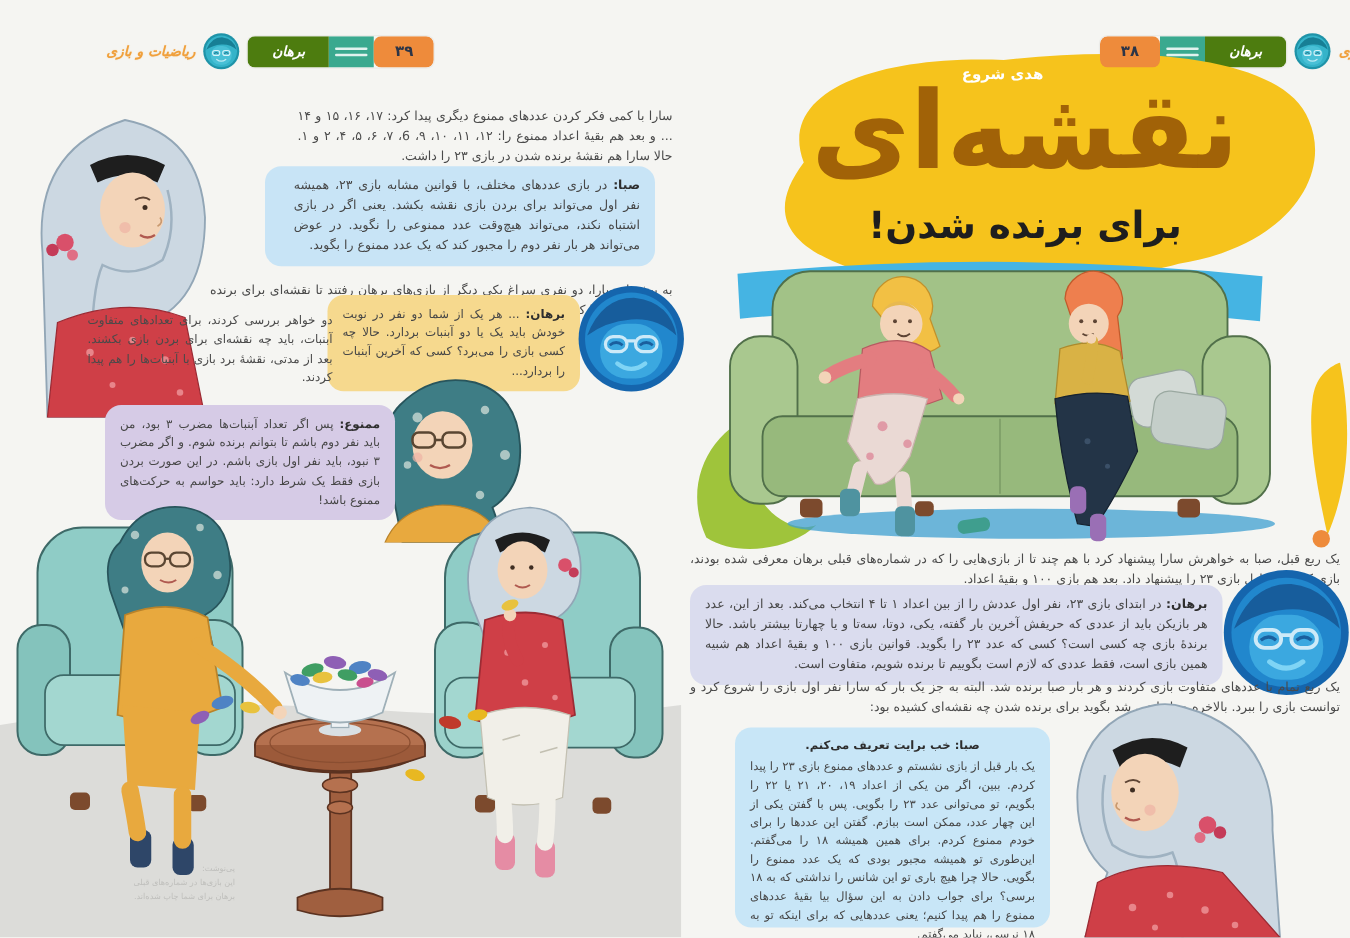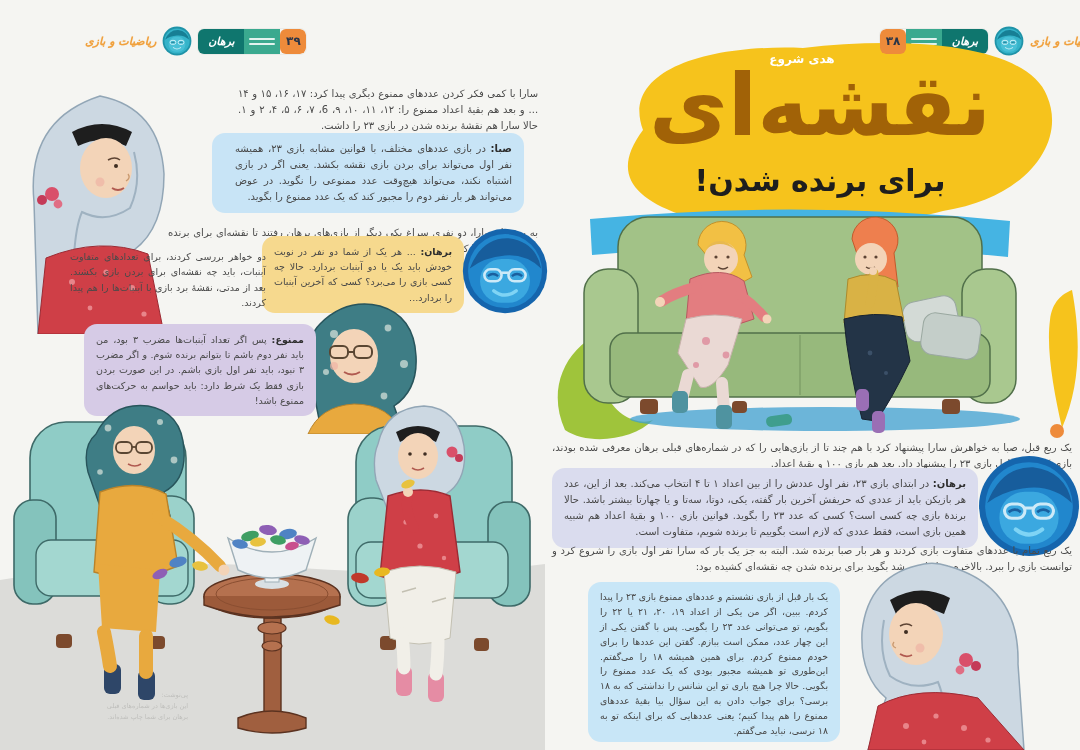--- a/index.html
+++ b/index.html
@@ -6,24 +6,24 @@
   html,body { width:1080px; height:750px; }
   body { font-family:"DejaVu Sans", sans-serif; background:#f5f5f2; position:relative; overflow:hidden; color:#3f3f3f; }
   .abs { position:absolute; }
   .page-text { font-size:10px; line-height:1.62; text-align:justify; direction:rtl; color:#4a4a4a; }
   .bubble { border-radius:13px; padding:8px 12px; font-size:10px; line-height:1.6; text-align:justify; direction:rtl; color:#474747; }
   .bubble b { color:#2e2e2e; }
   .speaker-line { text-align:center; font-size:10px; margin-bottom:2px; }
   
   .hdr { display:flex; align-items:center; gap:6px; }
   .badge-group { display:flex; align-items:stretch; height:25px; border-radius:6px; overflow:hidden; box-shadow:0 0 0 1px rgba(0,0,0,.04); }
-  .badge-num { width:26px; background:#ee8b3b; border-radius:6px; display:flex; align-items:center; justify-content:center; font-size:12px; font-weight:bold; color:#2c3547; z-index:2; }
+  .badge-num { width:48px; background:#ee8b3b; border-radius:6px; display:flex; align-items:center; justify-content:center; font-size:12px; font-weight:bold; color:#2c3547; z-index:2; }
   .badge-info { width:36px; background:#3aa98f; display:flex; flex-direction:column; justify-content:center; gap:3px; padding:0 5px; }
   .badge-info i { display:block; height:2px; background:rgba(255,255,255,.85); border-radius:1px; }
-  .badge-logo { width:46px; background:#0f766e; display:flex; align-items:center; justify-content:center; color:#fff; font-size:11px; font-weight:bold; font-style:italic; }
+  .badge-logo { width:65px; background:#4d7c0f; display:flex; align-items:center; justify-content:center; color:#fff; font-size:11px; font-weight:bold; font-style:italic; }
   .script-label { color:#f0a03c; font-size:11px; font-weight:bold; font-style:italic; white-space:nowrap; text-shadow:0 0 1px rgba(240,160,60,.4); }
   .footnote { font-size:6.5px; line-height:1.7; color:#bfbfbc; text-align:right; direction:rtl; }
   svg { display:block; }
 </style>
 </head>
 <body>
 
 <div class="abs hdr" style="top:26px; left:880px;">
   <span class="script-label">ریاضیات و بازی</span>
   <span>
@@ -147,20 +147,21 @@
     <rect x="54" y="48" width="20" height="14" rx="7" fill="none" stroke="#cdeaf8" stroke-width="3"></rect>
     <path d="M46,52 L54,52" stroke="#cdeaf8" stroke-width="3"></path>
     <path d="M30,56 q6,-5 12,0 M58,56 q6,-5 12,0" stroke="#1a5f9e" stroke-width="2.6" fill="none"></path>
     <path d="M37,73 q13,10 26,0" stroke="#7fd4f5" stroke-width="4" fill="none" stroke-linecap="round"></path>
   </svg>
 </div>
 
 <div class="abs page-text" style="top:543px; left:552px; width:520px;">یک ربع تمام با عددهای متفاوت بازی کردند و هر بار صبا برنده شد. البته به جز یک بار که سارا نفر اول بازی را شروع کرد و توانست بازی را ببرد. بالاخره صبا راضی شد بگوید برای برنده شدن چه نقشه‌ای کشیده بود:</div>
 
 <div class="abs bubble" style="top:582px; left:588px; width:252px; height:160px; background:#c8e6f7; font-size:9.3px;">
+  <div class="speaker-line" style="font-size:9.3px;"><b>صبا: خب برایت تعریف می‌کنم.</b></div>
   <span>یک بار قبل از بازی نشستم و عددهای ممنوع بازی ۲۳ را پیدا کردم. ببین، اگر من یکی از اعداد ۱۹، ۲۰، ۲۱ یا ۲۲ را بگویم، تو می‌توانی عدد ۲۳ را بگویی. پس با گفتن یکی از این چهار عدد، ممکن است ببازم. گفتن این عددها را برای خودم ممنوع کردم. برای همین همیشه ۱۸ را می‌گفتم. این‌طوری تو همیشه مجبور بودی که یک عدد ممنوع را بگویی. حالا چرا هیچ باری تو این شانس را نداشتی که به ۱۸ برسی؟ برای جواب دادن به این سؤال بیا بقیهٔ عددهای ممنوع را هم پیدا کنیم؛ یعنی عددهایی که برای اینکه تو به ۱۸ نرسی، نباید می‌گفتم.</span>
 </div>
 
 <div class="abs" style="top:556px; left:828px;">
   <svg width="252" height="194" viewBox="0 0 252 194">
     <path d="M96,8 Q40,18 34,76 Q32,120 58,142 L40,194 L196,194 L190,108 Q192,30 120,10 Q108,6 96,8 Z" fill="#ccd8e2" stroke="#92a6b6" stroke-width="1.5"></path>
     <path d="M62,44 Q92,26 122,42 L116,58 Q92,46 68,58 Z" fill="#1e1e1e"></path>
     <ellipse cx="88" cy="78" rx="27" ry="31" fill="#f3d4b8"></ellipse>
     <path d="M72,70 q7,-4 12,0" stroke="#5d4434" stroke-width="1.6" fill="none"></path>
     <circle cx="78" cy="76" r="2" fill="#3f2e22"></circle>

